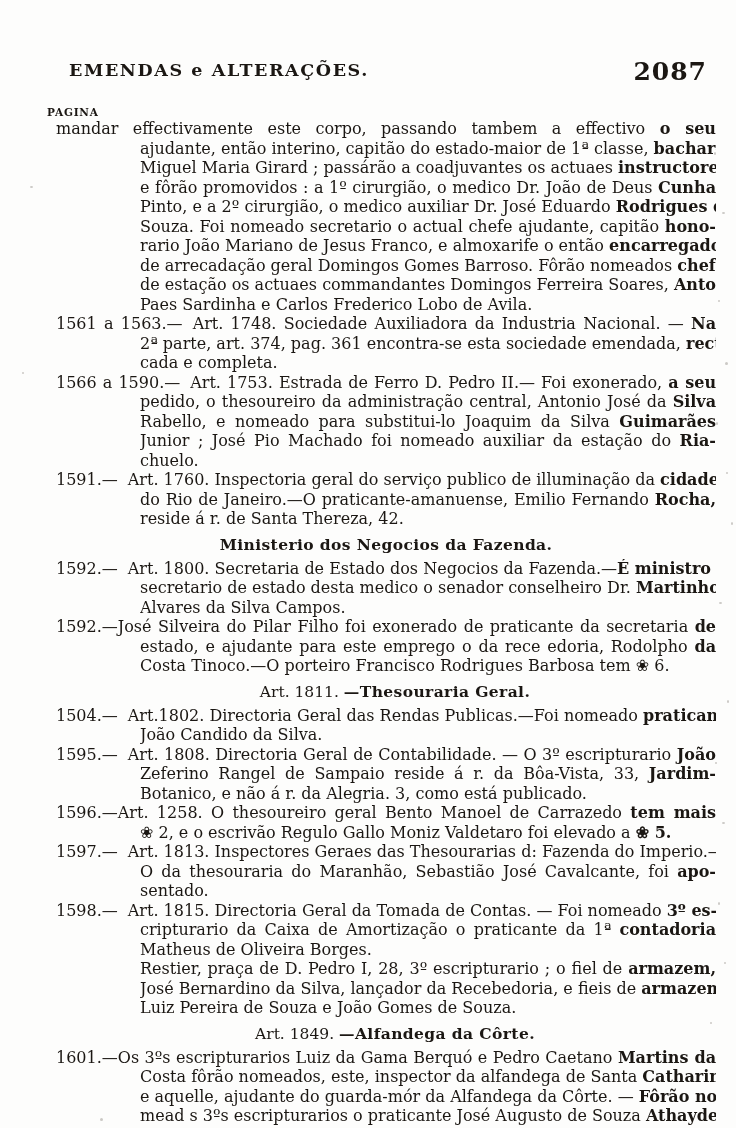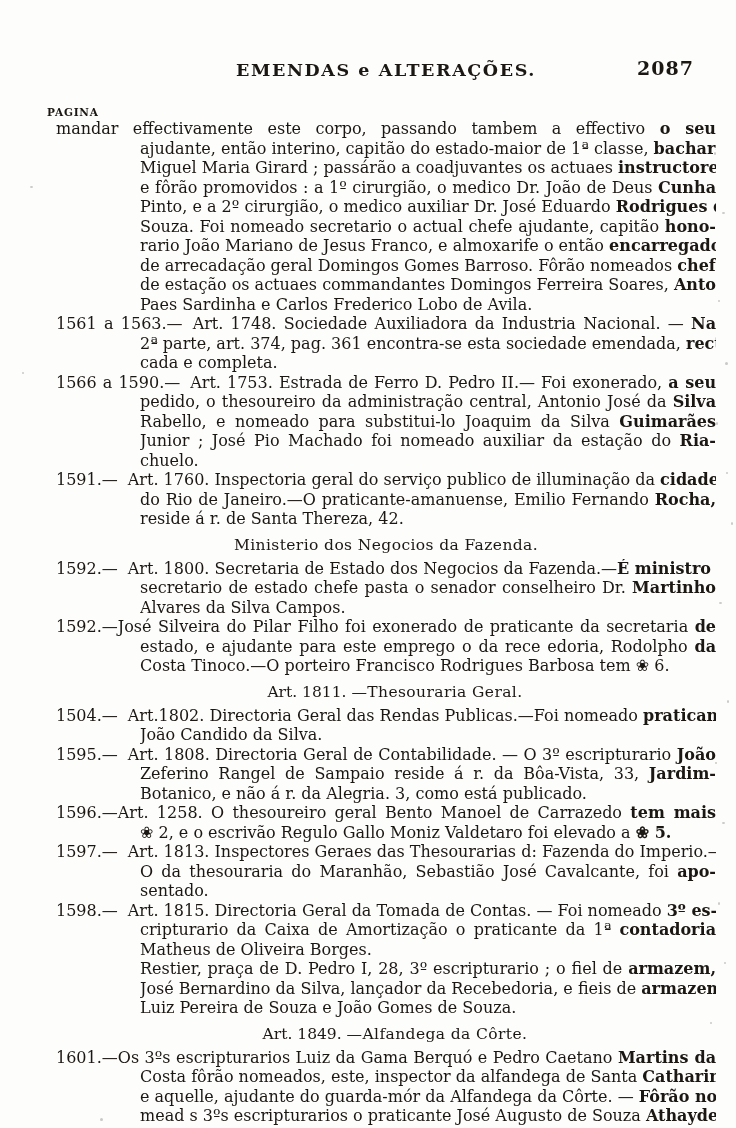--- a/index.html
+++ b/index.html
@@ -5,48 +5,48 @@
   html, body { margin: 0; padding: 0; }
   body {
     width: 736px; height: 1128px;
     background: #fdfdfc;
     color: #1b1713;
     font-family: "DejaVu Serif", "Liberation Serif", serif;
     position: relative;
     overflow: hidden;
   }
   .page { position: absolute; inset: 0; }
-  .header { position: absolute; top: 60px; left: 56px; width: 660px; text-align: center; }
+  .header { position: absolute; top: 60px; left: 69px; width: 660px; }
   .running-title {
     font-weight: bold; font-size: 17.5px; letter-spacing: 1.6px;
     display: inline-block;
   }
   .page-number {
     position: absolute; right: 22px; top: -3px;
-    font-weight: bold; font-size: 19px; letter-spacing: 1px;
+    font-weight: bold; font-size: 25px; letter-spacing: 1px;
   }
   .margin-label {
     position: absolute; top: 106px; left: 47px;
     font-size: 10.5px; font-weight: bold; letter-spacing: 0.8px;
   }
   #text-column { position: absolute; top: 119px; left: 56px; width: 660px; }
   .entry { padding-left: 84px; }
   .line {
     height: 19.5px; line-height: 19.5px;
     font-size: 16px;
     white-space: nowrap; overflow: hidden;
   }
   .line.just { text-align: justify; text-align-last: justify; }
   .line.first { margin-left: -84px; }
   .num { display: inline; }
   .num.gap { margin-right: 10px; }
   .bold { font-weight: bold; }
   .heading { text-align: center; font-size: 15.5px; margin: 6px 0 4px; height: 20px; line-height: 20px; }
   .h-prefix { font-weight: normal; margin-left: 18px; }
-  .h-title { font-weight: normal; letter-spacing: 0.4px; }
+  .h-title { font-weight: bold; letter-spacing: 0.4px; }
   .speck { position: absolute; background: #8f8a83; border-radius: 50%; opacity: 0.45; }
 </style>
 </head>
 <body>
 
 <div class="page">
 
   <div class="header">
     <span class="running-title">EMENDAS e ALTERAÇÕES.</span>
     <span class="page-number">2087</span>
@@ -80,21 +80,21 @@
         <div class="line"><span>chuelo.</span></div>
       </div>
       <div class="entry">
         <div class="line first just"><span class="num gap">1591.—</span><span>Art. 1760. Inspectoria geral do serviço publico de illuminação da </span><span class="bold">cidade</span></div>
         <div class="line just"><span>do Rio de Janeiro.—O praticante-amanuense, Emilio Fernando </span><span class="bold">Rocha,</span></div>
         <div class="line"><span>reside á r. de Santa Thereza, 42.</span></div>
       </div>
       <div class="heading"><span class="h-title">Ministerio dos Negocios da Fazenda.</span></div>
       <div class="entry">
         <div class="line first just"><span class="num gap">1592.—</span><span>Art. 1800. Secretaria de Estado dos Negocios da Fazenda.—</span><span class="bold">É ministro e</span></div>
-        <div class="line just"><span>secretario de estado chefe pasta o senador conselheiro Dr. </span><span class="bold">Martinho</span></div>
+        <div class="line just"><span>secretario de estado desta medico o senador conselheiro Dr. </span><span class="bold">Martinho</span></div>
         <div class="line"><span>Alvares da Silva Campos.</span></div>
       </div>
       <div class="entry">
         <div class="line first just"><span class="num">1592.—</span><span>José Silveira do Pilar Filho foi exonerado de praticante da secretaria </span><span class="bold">de</span></div>
         <div class="line just"><span>estado, e ajudante para este emprego o da rece edoria, Rodolpho </span><span class="bold">da</span></div>
         <div class="line"><span>Costa Tinoco.—O porteiro Francisco Rodrigues Barbosa tem ❀ 6.</span></div>
       </div>
       <div class="heading"><span class="h-prefix">Art. 1811. </span><span class="h-title">—Thesouraria Geral.</span></div>
       <div class="entry">
         <div class="line first just"><span class="num gap">1504.—</span><span>Art.1802. Directoria Geral das Rendas Publicas.—Foi nomeado </span><span class="bold">praticante</span></div>

